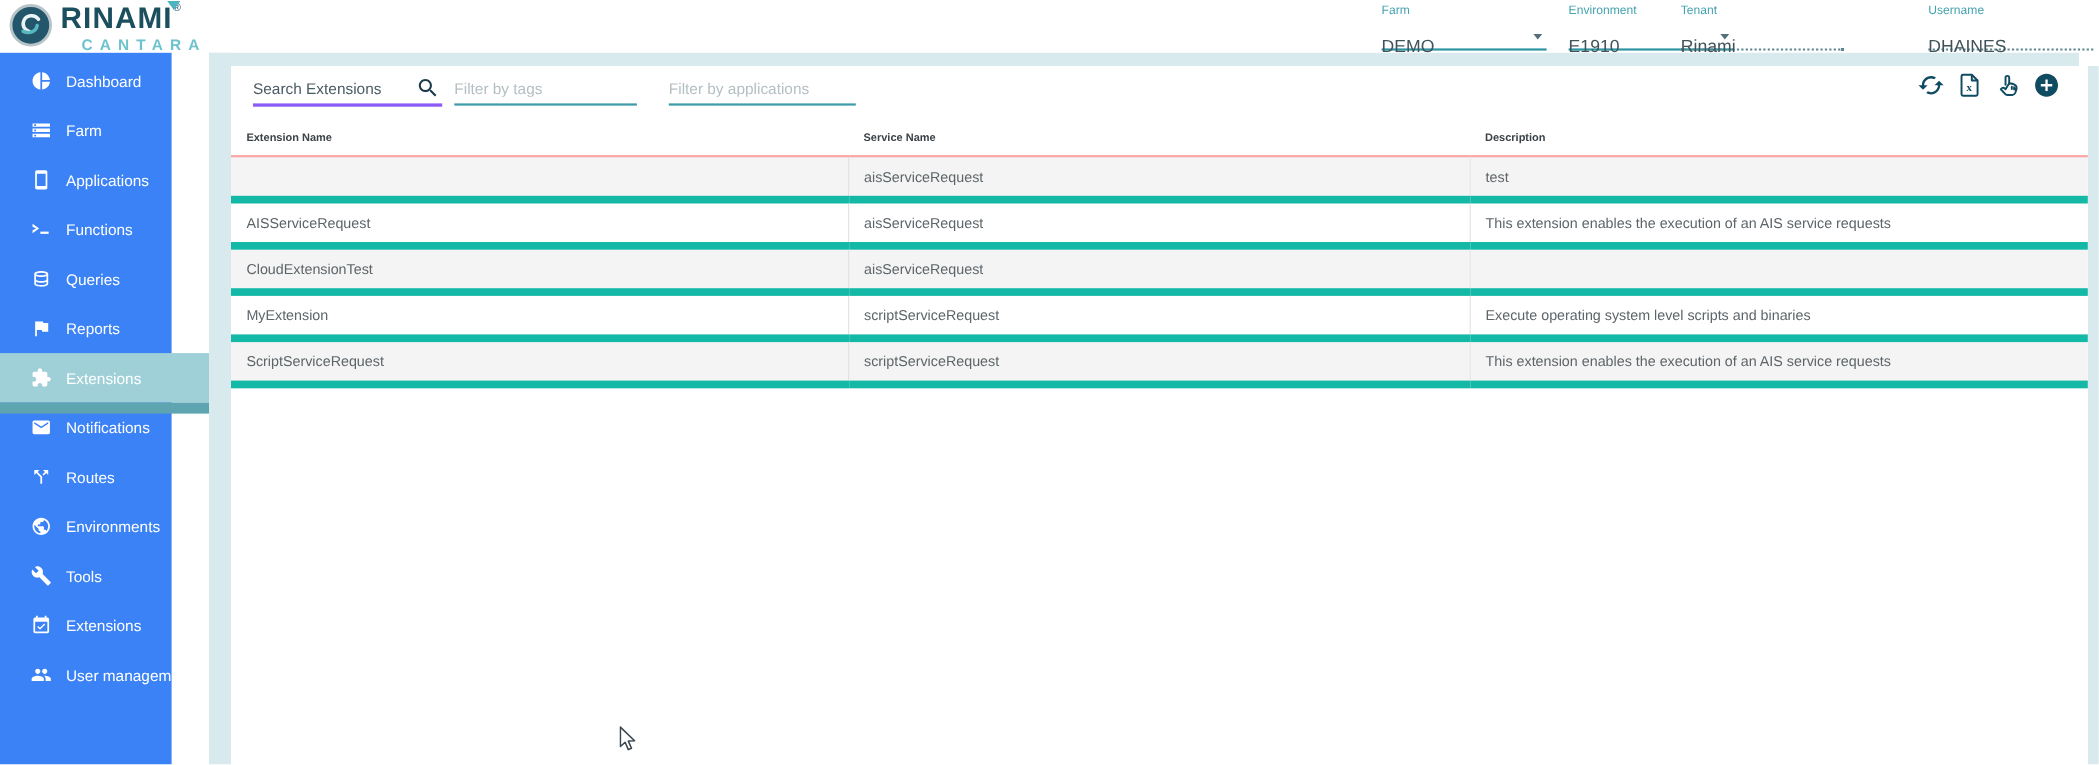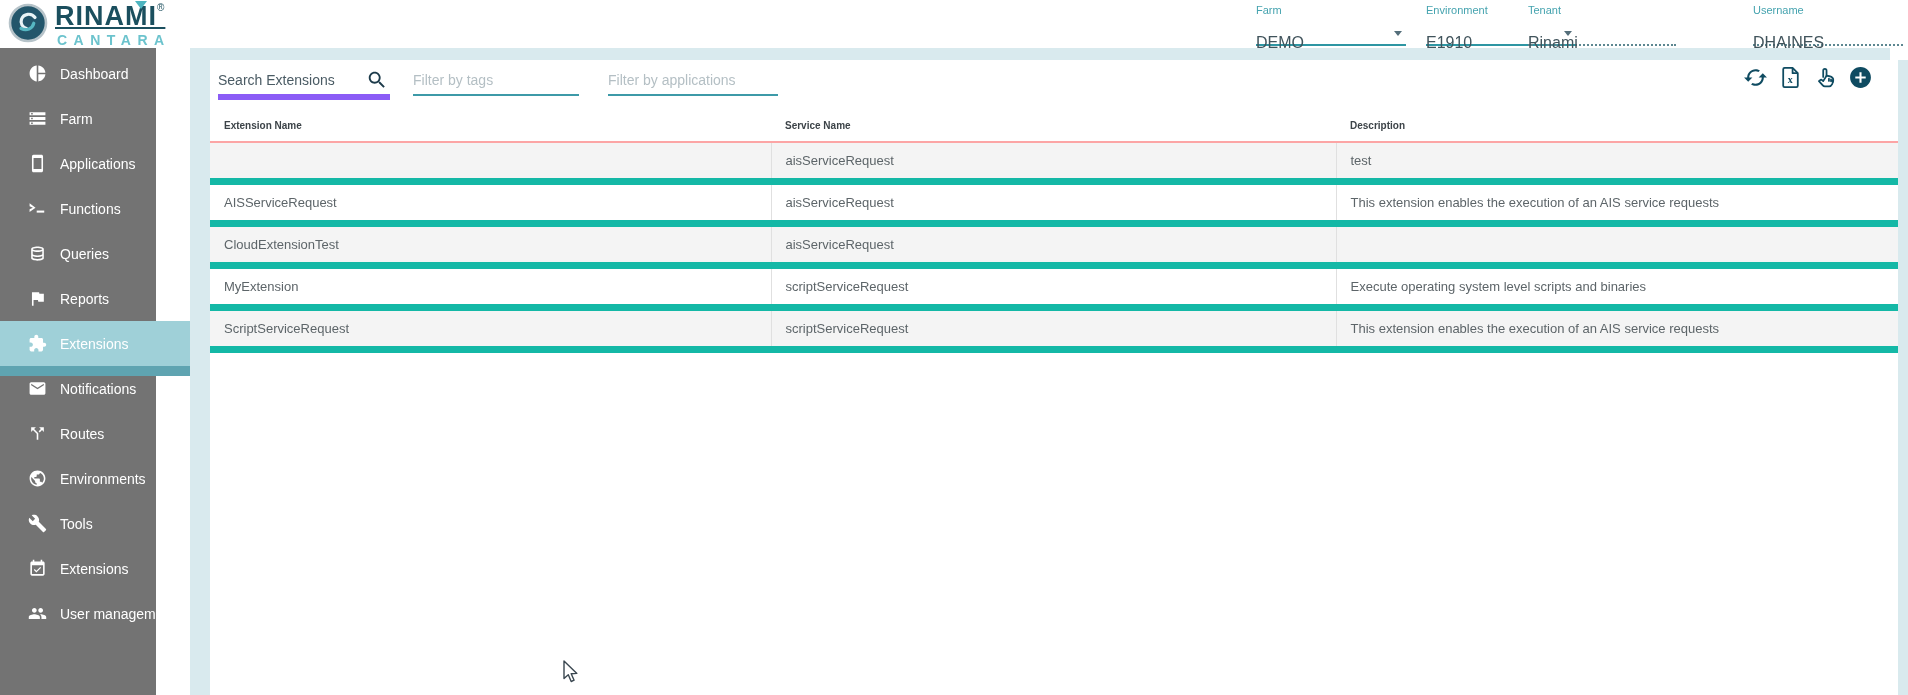--- a/index.html
+++ b/index.html
@@ -5,36 +5,36 @@
   html,body{margin:0;padding:0;}
   body{width:1908px;height:695px;overflow:hidden;background:#fff;
        font-family:"Liberation Sans",sans-serif;-webkit-font-smoothing:antialiased;}
   #screen{position:relative;width:1908px;height:695px;background:#fff;}
 
   
   .app-header{position:absolute;left:0;top:0;width:1908px;height:48px;background:#fff;}
   .logo-wrap{position:absolute;left:8px;top:3px;display:flex;align-items:flex-start;}
   .logo-mark{width:40px;height:40px;}
   .logo-text{margin-left:7px;line-height:1;}
-  .logo-line1{font-size:27px;font-weight:800;letter-spacing:1px;color:#1b4f5e;position:relative;text-decoration:underline;}
+  .logo-line1{font-size:27px;font-weight:800;letter-spacing:1px;color:#1b4f5e;position:relative;}
   .logo-reg{font-size:10px;font-weight:400;color:#1b4f5e;vertical-align:top;}
   .logo-tick{position:absolute;right:24px;top:-2px;width:0;height:0;
              border-left:6px solid transparent;border-right:6px solid transparent;border-top:8px solid #4db4bf;}
-  .logo-line2{font-size:14px;font-weight:700;letter-spacing:6.5px;color:#6cc3cd;margin-top:3px;margin-left:2px;}
+  .logo-line2{font-size:14px;font-weight:700;letter-spacing:6.5px;color:#6cc3cd;margin-top:3px;margin-left:19px;}
 
   .hfield{position:absolute;top:4px;height:40px;}
   .hlabel{font-size:11px;color:#45a3af;}
   .hvalue{font-size:16px;color:#40535b;margin-top:18px;white-space:nowrap;}
   .hfield.select{border-bottom:2px solid #2e96a3;}
   .hfield.plain{border-bottom:2px dotted #5c8791;}
   .harrow{position:absolute;right:4px;bottom:8px;width:0;height:0;
           border-left:4.5px solid transparent;border-right:4.5px solid transparent;border-top:5.5px solid #546e7a;}
 
   
-  .sidebar{position:absolute;left:0;top:48px;width:156px;height:647px;background:#737373;}
+  .sidebar{position:absolute;left:0;top:48px;width:156px;height:647px;background:#3b82f6;}
   .nav{list-style:none;margin:0;padding:3px 0 0 0;}
   .nav-item{position:relative;height:45px;display:flex;align-items:center;padding-left:27px;box-sizing:border-box;
             color:#fff;font-size:14px;cursor:pointer;width:190px;}
   .nav-item.active{background:#9fd0d8;width:200px;}
   .nav-item.active::after{content:'';position:absolute;left:0;top:45px;width:200px;height:10px;background:#5fa4b1;}
   .nav-icon{width:20px;height:20px;margin-right:13px;flex:0 0 20px;display:flex;align-items:center;justify-content:center;}
   .nav-icon svg{width:19px;height:19px;fill:#fff;}
   .nav-label{white-space:nowrap;}
 
   
@@ -42,21 +42,21 @@
   .strip-left{position:absolute;left:190px;top:48px;width:20px;height:647px;background:#d9eaee;}
   .strip-right{position:absolute;left:1898px;top:60px;width:10px;height:635px;background:#d9eaee;}
   .card{position:absolute;left:210px;top:60px;width:1688px;height:635px;background:#fff;}
 
   
   .toolbar{position:absolute;left:0;top:0;width:1688px;height:40px;}
   .field{position:absolute;top:8px;height:26px;}
   .field input{border:none;outline:none;background:transparent;width:100%;height:24px;
                font-family:"Liberation Sans",sans-serif;font-size:14px;color:#4a5b64;padding:0;}
   .field input::placeholder{color:#b4bfc4;opacity:1;}
-  .f-search{left:8px;width:172px;border-bottom:6px solid #8b5cf6;}
+  .f-search{left:20px;width:172px;border-bottom:3px solid #8b5cf6;}
   .f-search input{width:140px;}
   .search-ic{position:absolute;right:2px;top:1px;width:22px;height:22px;}
   .search-ic svg{fill:#1c3a4a;}
   .f-tags{left:203px;width:166px;border-bottom:2px solid #3d9aa8;}
   .f-apps{left:398px;width:170px;border-bottom:2px solid #3d9aa8;}
 
   .tb-actions{position:absolute;right:24px;top:4px;display:flex;align-items:center;}
   .tb-btn{width:27px;height:27px;margin-left:8px;display:flex;align-items:center;justify-content:center;cursor:pointer;}
   .tb-btn svg{width:25px;height:25px;}
 

